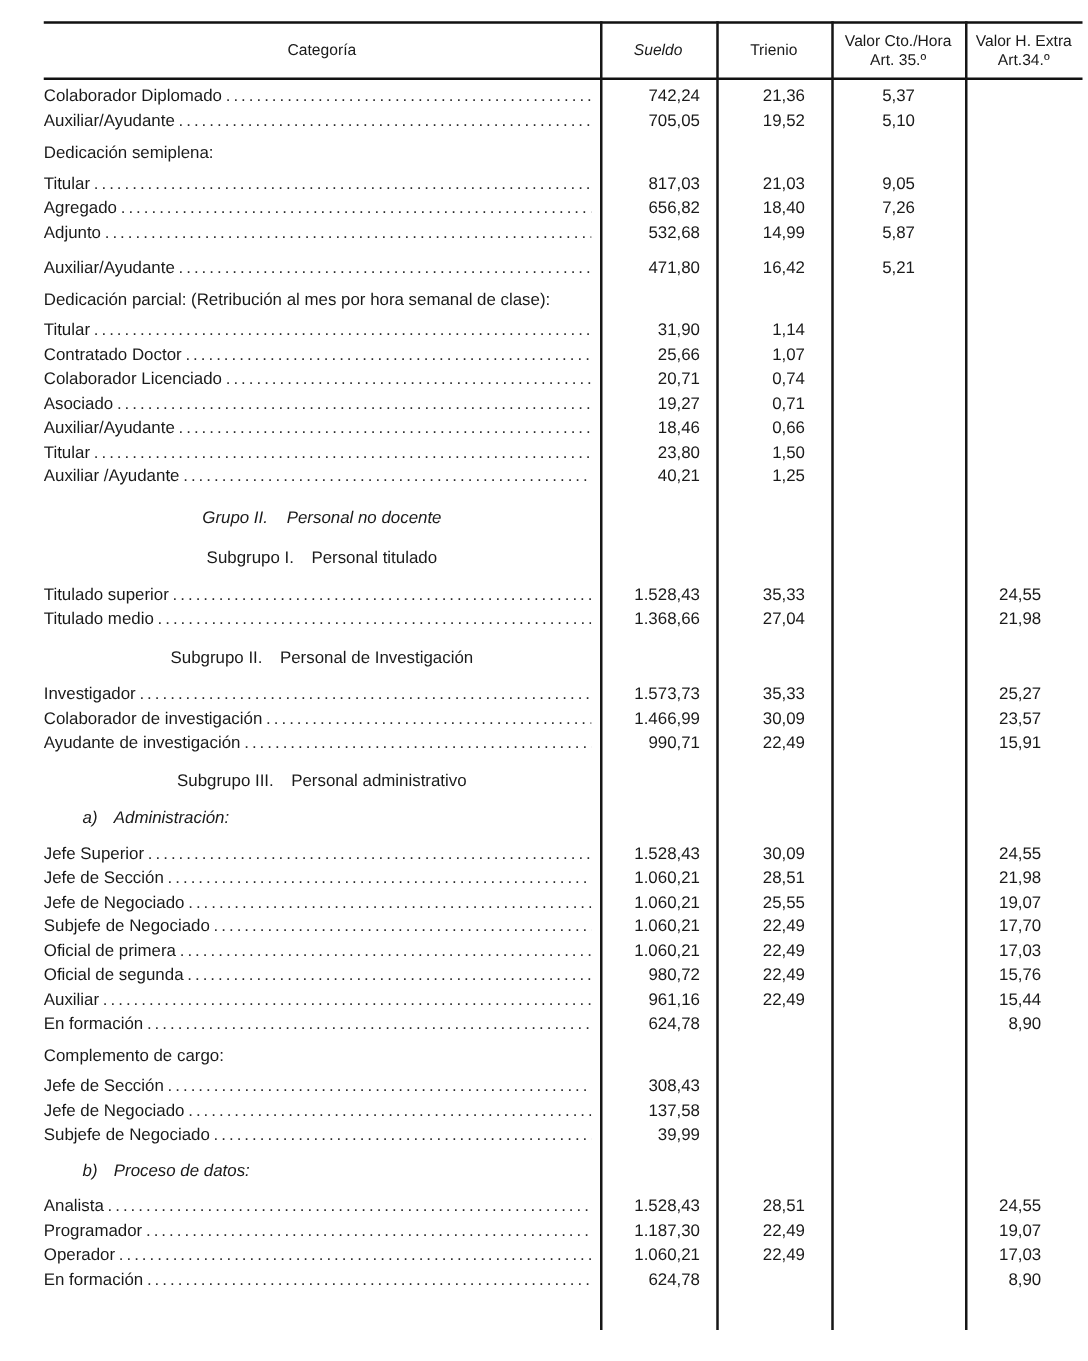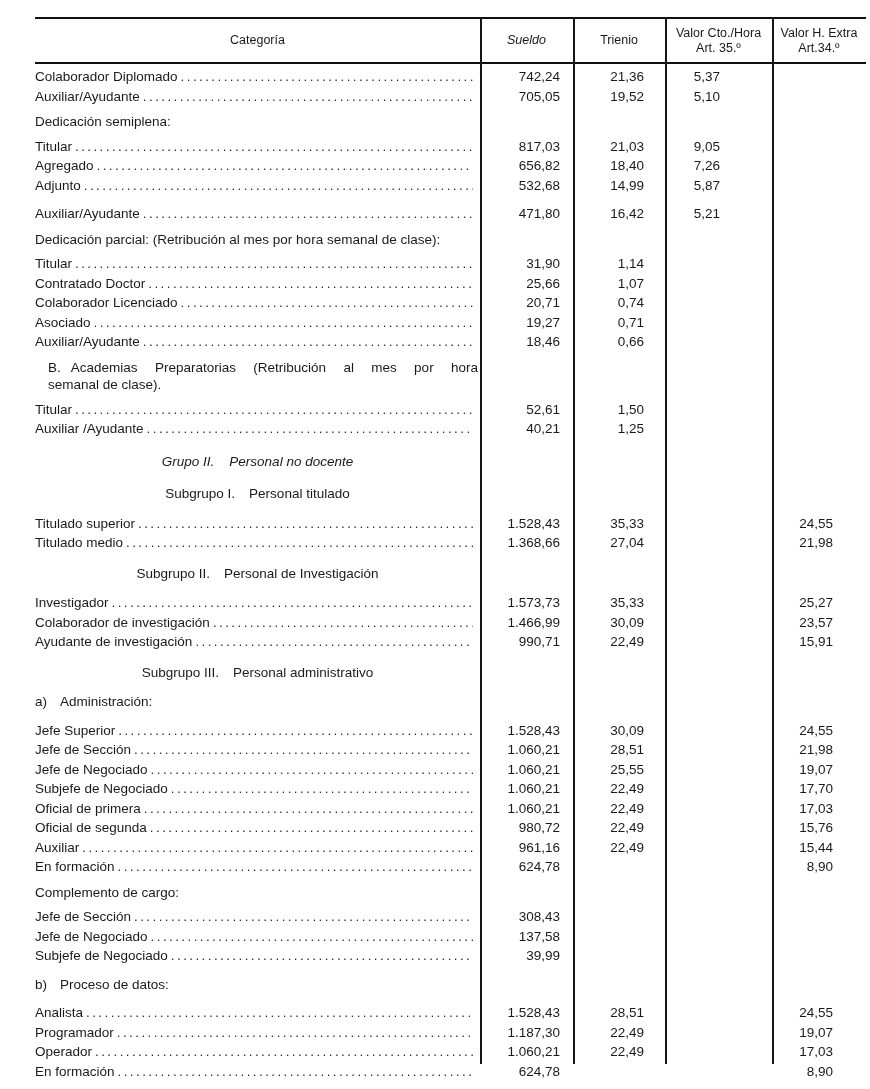--- a/index.html
+++ b/index.html
@@ -63,27 +63,27 @@
     flex: 1; overflow: hidden; white-space: nowrap;
     margin-left: 3px; letter-spacing: 2.4px; color: #2a2a2a;
   }
   .leader::after {
     content: "......................................................................................................................................";
   }
 
   .cell-val { box-sizing: border-box; text-align: right; white-space: nowrap; }
   .cell-val.col-sueldo   { width: 93px;  padding-right: 13px; }
   .cell-val.col-trienio  { width: 92px;  padding-right: 21px; }
-  .cell-val.col-cto_hora { width: 107px; padding-right: 52px; }
+  .cell-val.col-cto_hora { width: 107px; padding-right: 40px; }
   .cell-val.col-h_extra  { width: 94px;  padding-right: 33px; }
 
   
   .section { margin: 6px 0 5px; height: 19.5px; line-height: 19.5px; white-space: nowrap; }
 
-  .subsection { margin: 9px 0 9px 0; height: 19.5px; line-height: 19.5px; }
+  .subsection { margin: 9px 0 9px 31px; height: 19.5px; line-height: 19.5px; font-style: italic; }
   .subsection .marker { margin-right: 13px; }
 
   .group-h { width: 445px; text-align: center; margin: 13px 0 13px; height: 19.5px; line-height: 19.5px; }
   .group-h .g-label { margin-right: 15px; }
   .group-h.italic { font-style: italic; }
   .subgroup-h { width: 445px; text-align: center; margin: 11px 0 10px; height: 19.5px; line-height: 19.5px; }
   .subgroup-h .g-label { margin-right: 14px; }
 
   .para { margin: 7px 0 6px 13px; width: 430px; line-height: 17.5px; }
   .para .p-line1 { text-align: justify; text-align-last: justify; }
@@ -221,30 +221,26 @@
       <div class="row entry">
         <div class="cell-cat">
           <span class="cat-label">Auxiliar/Ayudante</span>
           <span class="leader"></span>
         </div>
         <div class="cell-val col-sueldo">18,46</div>
         <div class="cell-val col-trienio">0,66</div>
         <div class="cell-val col-cto_hora"></div>
         <div class="cell-val col-h_extra"></div>
       </div>
-      <div class="para">
-        <div class="p-line1"><span class="p-marker">B.</span><span>Academias Preparatorias (Retribución al mes por hora</span></div>
-        <div class="p-line2">semanal de clase).</div>
-      </div>
       <div class="row entry">
         <div class="cell-cat">
           <span class="cat-label">Titular</span>
           <span class="leader"></span>
         </div>
-        <div class="cell-val col-sueldo">52,61</div>
+        <div class="cell-val col-sueldo">23,80</div>
         <div class="cell-val col-trienio">1,50</div>
         <div class="cell-val col-cto_hora"></div>
         <div class="cell-val col-h_extra"></div>
       </div>
       <div class="row entry">
         <div class="cell-cat">
           <span class="cat-label">Auxiliar /Ayudante</span>
           <span class="leader"></span>
         </div>
         <div class="cell-val col-sueldo">40,21</div>

